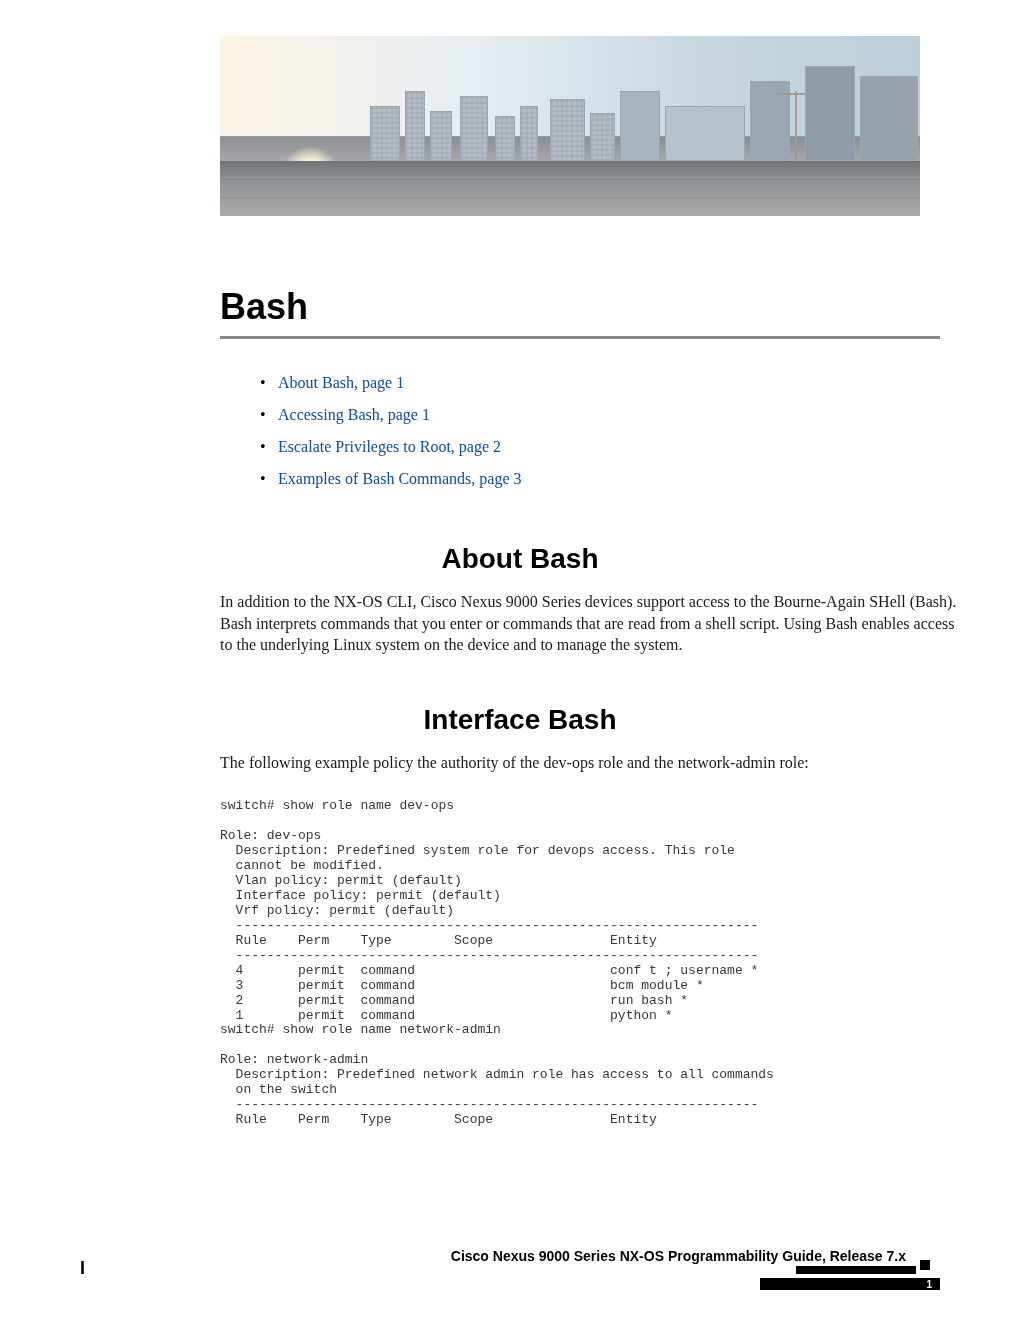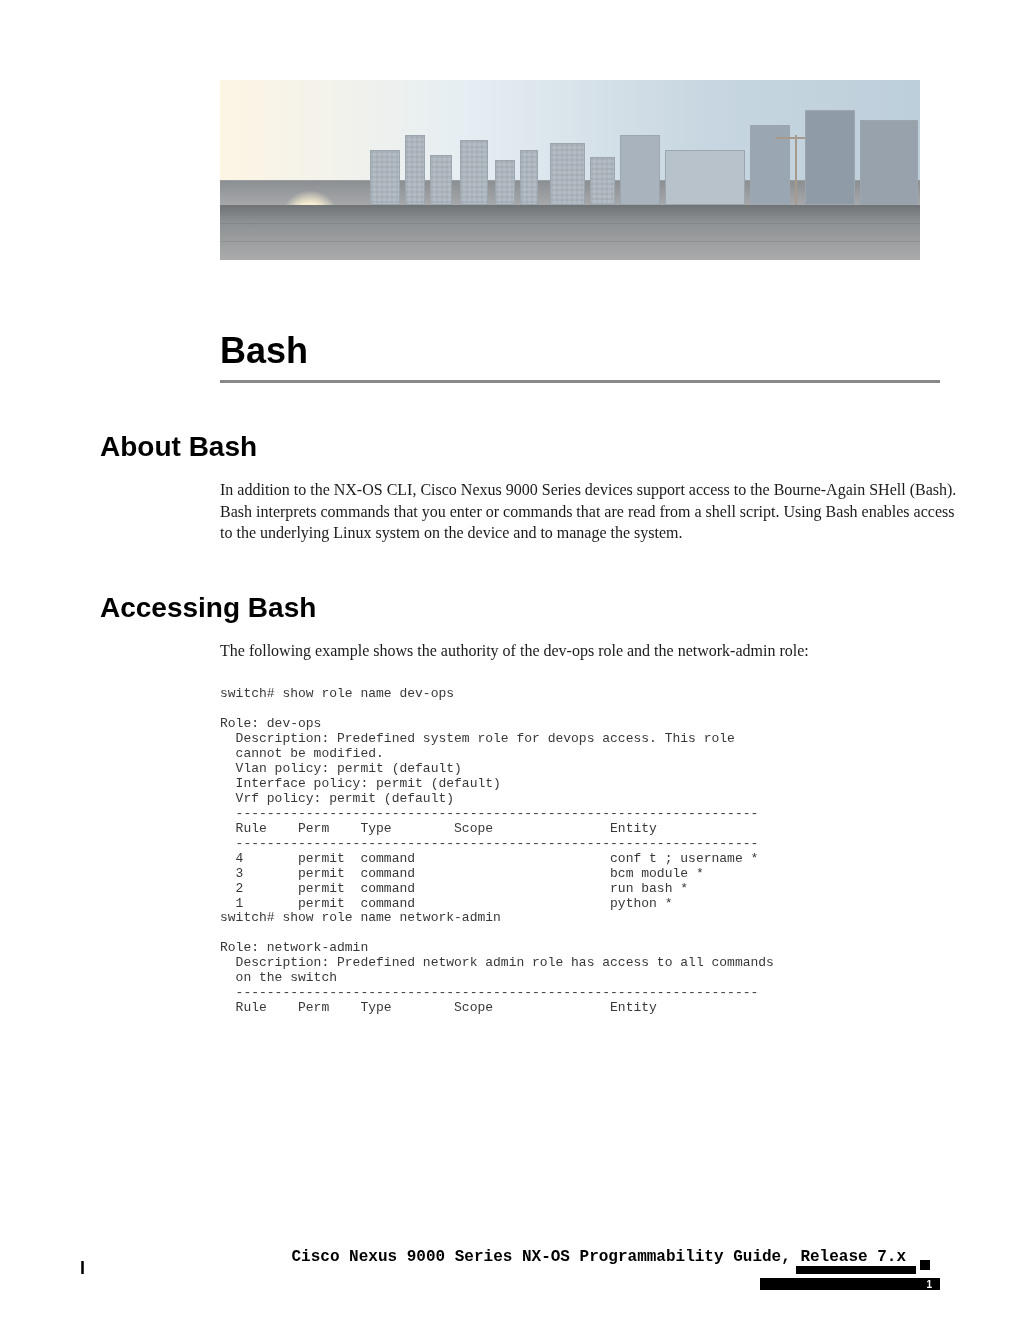--- a/index.html
+++ b/index.html
@@ -6,21 +6,21 @@
   body {
     width: 1020px;
     height: 1320px;
     background: #ffffff;
     font-family: "Times New Roman", Times, serif;
     color: #000;
     position: relative;
     overflow: hidden;
   }
   .page {
-    padding: 80px 80px 60px 100px;
+    padding: 36px 80px 60px 100px;
     position: relative;
     height: 100%;
   }
   .banner {
     margin-left: 120px;
     width: 700px;
     height: 180px;
     position: relative;
     overflow: hidden;
     background: linear-gradient(to bottom, #d4e0e8 0%, #d7e2e9 40%, #dfe5e6 55%, #8c8f92 56%, #a7a9ab 70%, #b9bbbc 100%);
@@ -101,20 +101,21 @@
   .toc a {
     color: #0b4ea2;
     text-decoration: none;
   }
   .section-h {
     margin-top: 48px;
     font-family: Arial, Helvetica, sans-serif;
     font-weight: bold;
     font-size: 28px;
     color: #000;
+    text-align: center;
   }
   .body-text {
     margin-top: 16px;
     margin-left: 120px;
     font-size: 16px;
     line-height: 1.35;
     color: #1a1a1a;
     width: 740px;
   }
   .body-text + .body-text { margin-top: 10px; }
@@ -129,23 +130,23 @@
   }
   .footer {
     position: absolute;
     left: 80px; right: 80px; bottom: 34px;
     height: 34px;
   }
   .footer-title {
     position: absolute;
     right: 34px;
     top: -4px;
-    font-family: Liberation Mono, monospace;
-    font-weight: bold;
-    font-size: 16px;
+    font-family: Liberation Sans, sans-serif;
+    font-weight: bold;
+    font-size: 14px;
   }
   .footer-line {
     position: absolute;
     right: 0; top: 14px;
     width: 180px;
   }
   .footer-bar-a {
     position:absolute; right:24px; top:0; width:120px; height:8px; background:#000;
   }
   .footer-bar-b {
@@ -188,26 +189,32 @@
     <div class="bldg" style="left:445px;width:80px;height:55px;background:#b8c2ca"></div>
     <div class="bldg" style="left:530px;width:40px;height:80px;background:#9aa6b1"></div>
     <div class="crane" style="left:575px"></div>
     <div class="bldg" style="left:585px;width:50px;height:95px;background:#8f9ba6"></div>
     <div class="bldg" style="left:640px;width:58px;height:85px;background:#97a2ac"></div>
     <div class="ground"></div>
   </div>
 
   <h1 class="chapter-title">Bash</h1>
 
+  <ul class="toc">
+    <li><a href="#">About Bash,  page  1</a></li>
+    <li><a href="#">Accessing Bash,  page  1</a></li>
+    <li><a href="#">Escalate Privileges to Root,  page  2</a></li>
+    <li><a href="#">Examples of Bash Commands,  page  3</a></li>
+  </ul>
 
   <h2 class="section-h">About Bash</h2>
   <p class="body-text">In addition to the NX-OS CLI, Cisco Nexus 9000 Series devices support access to the Bourne-Again SHell (Bash). Bash interprets commands that you enter or commands that are read from a shell script. Using Bash enables access to the underlying Linux system on the device and to manage the system.</p>
 
-  <h2 class="section-h">Accessing Bash</h2>
-  <p class="body-text">The following example shows the authority of the dev-ops role and the network-admin role:</p>
+  <h2 class="section-h">Interface Bash</h2>
+  <p class="body-text">The following example policy the authority of the dev-ops role and the network-admin role:</p>
   <pre class="codeblock">switch# show role name dev-ops
 
 Role: dev-ops
   Description: Predefined system role for devops access. This role
   cannot be modified.
   Vlan policy: permit (default)
   Interface policy: permit (default)
   Vrf policy: permit (default)
   -------------------------------------------------------------------
   Rule    Perm    Type        Scope               Entity

